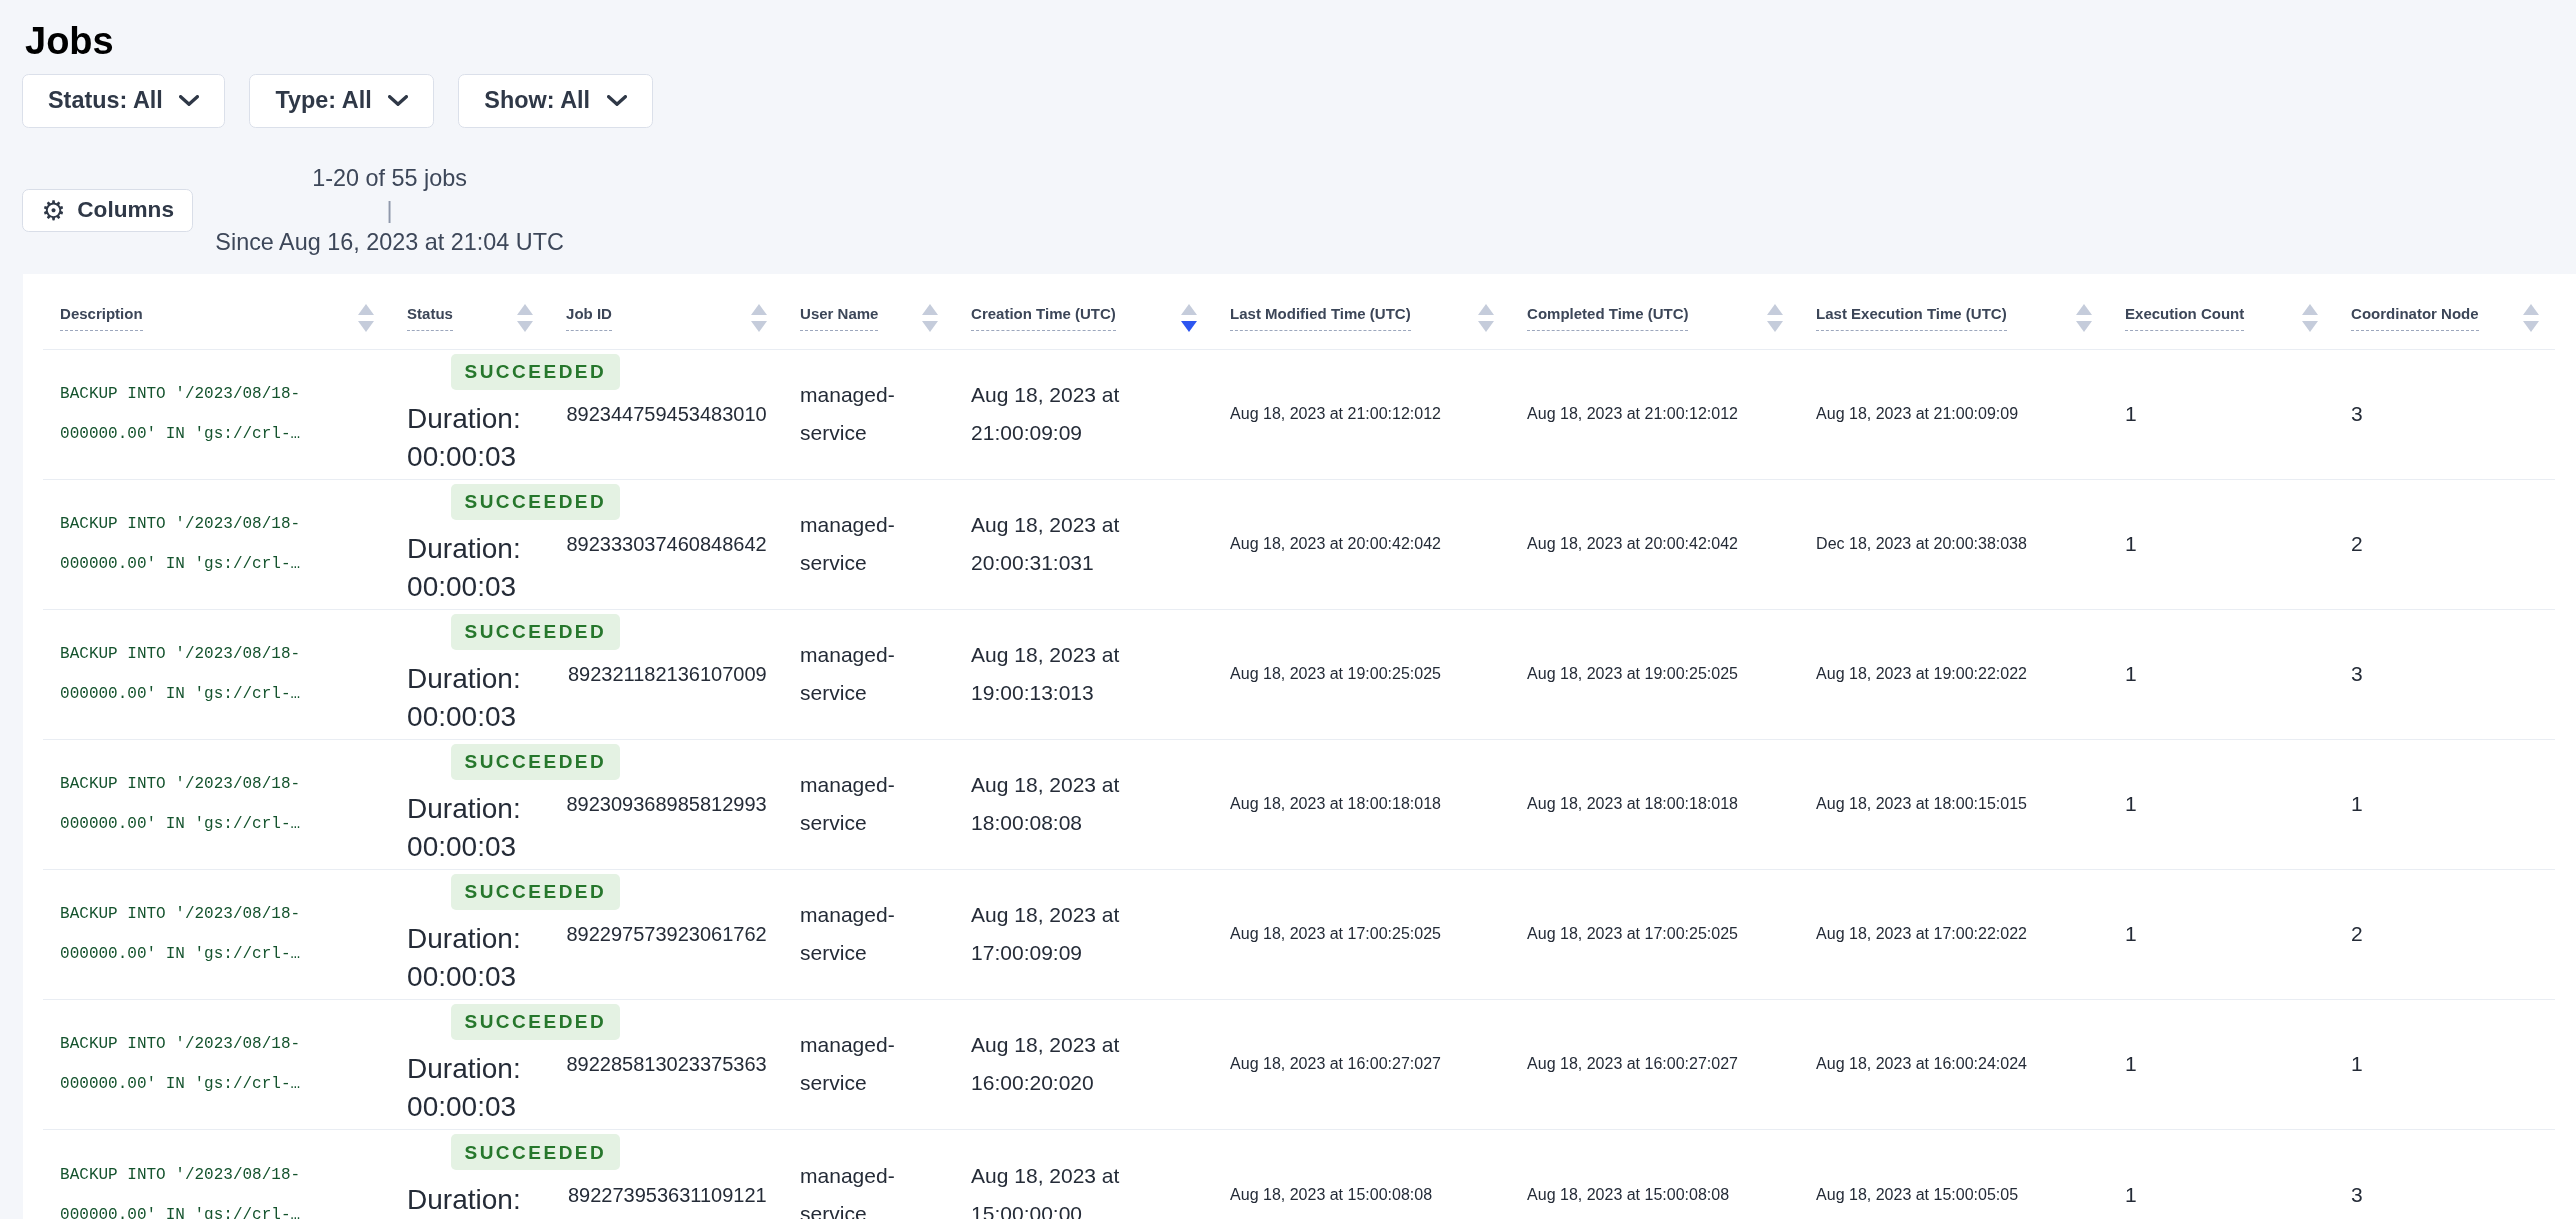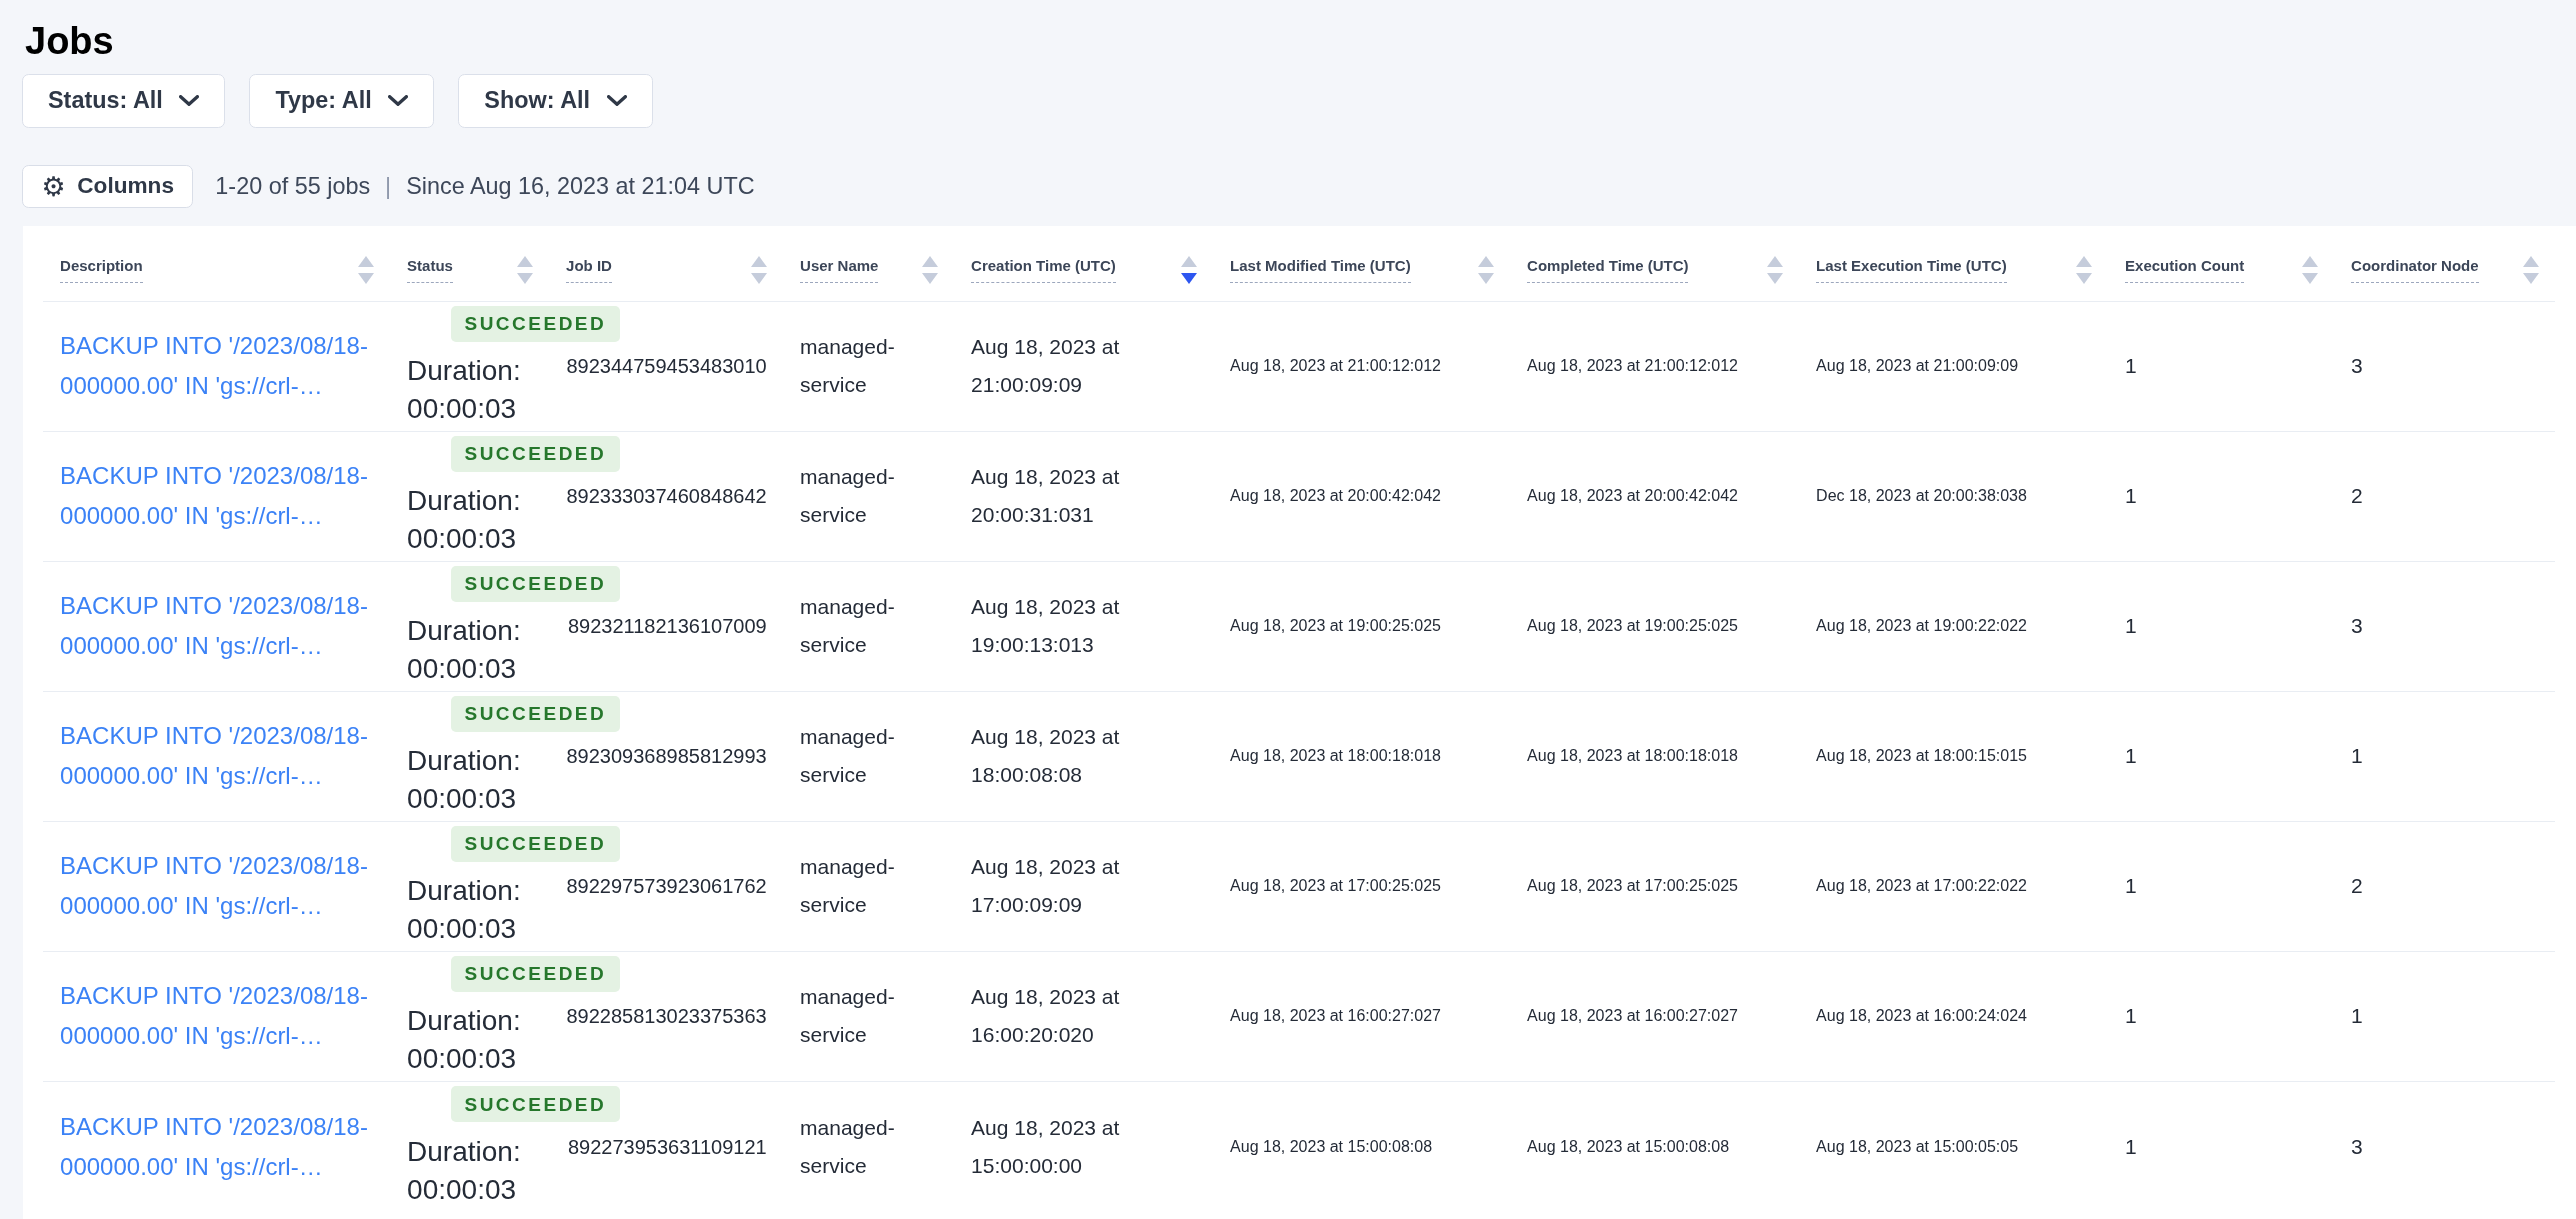--- a/index.html
+++ b/index.html
@@ -59,23 +59,24 @@
   }
   .gear {
     font-family: "DejaVu Sans", sans-serif;
     font-size: 27px;
     line-height: 27px;
     color: #2f3847;
   }
   .summary {
     display: flex;
     align-items: center;
-    gap: 15px;
+    gap: 5px;
     font-size: 23.4px;
     color: #3d4759;
+    flex-direction: column;
   }
   .summary .pipe { color: #8f98ab; }
   .table-panel {
     margin: 18.4px 0 0 23.4px;
     width: 2553px;
     height: 994px;
     background: #ffffff;
     padding: 0 20px;
   }
   table {
@@ -118,24 +119,24 @@
     height: 130px;
     padding: 0 16.7px;
     border-bottom: 1.7px solid #e9edf3;
     vertical-align: middle;
     font-size: 21px;
     color: #242b37;
     line-height: 38px;
   }
   tbody tr:last-child td { border-bottom: none; }
   .desc-line {
-    font-family: Liberation Sans, sans-serif;
-    font-size: 24px;
+    font-family: Liberation Mono, monospace;
+    font-size: 16px;
     line-height: 40px;
-    color: #3b82f6;
+    color: #14532d;
     white-space: nowrap;
   }
   .status-badge {
     display: inline-block;
     padding: 6.7px 13.4px 5.9px 13.4px;
     background: #e4f2e3;
     color: #26772c;
     border-radius: 5px;
     font-size: 19px;
     font-weight: 700;

